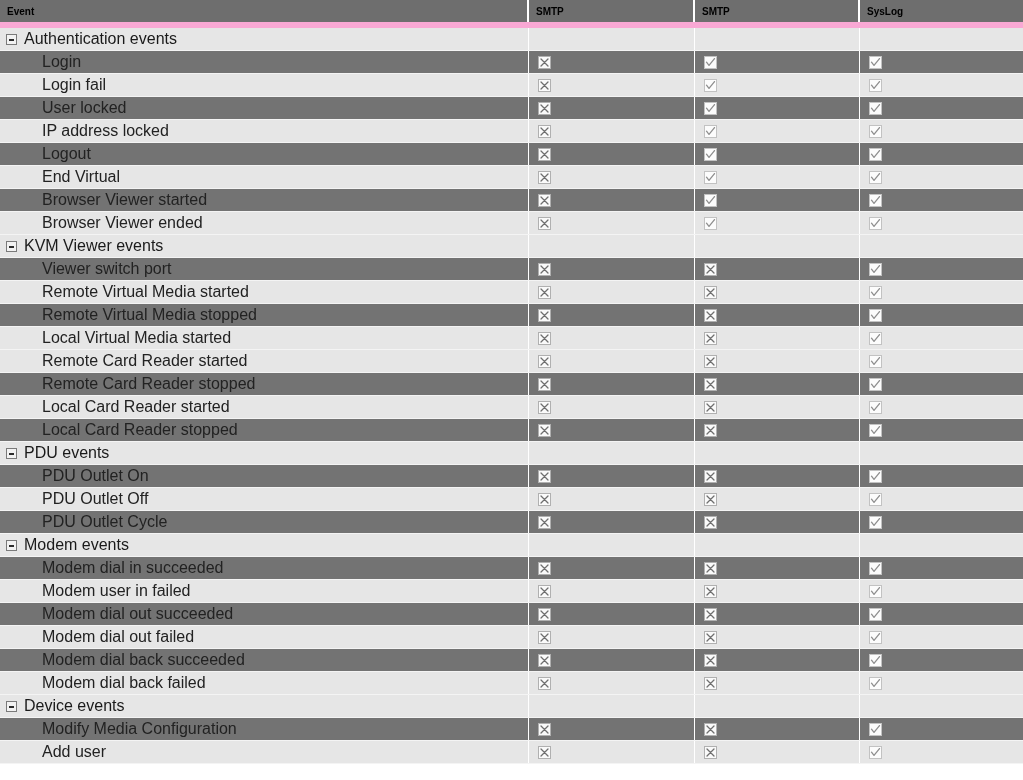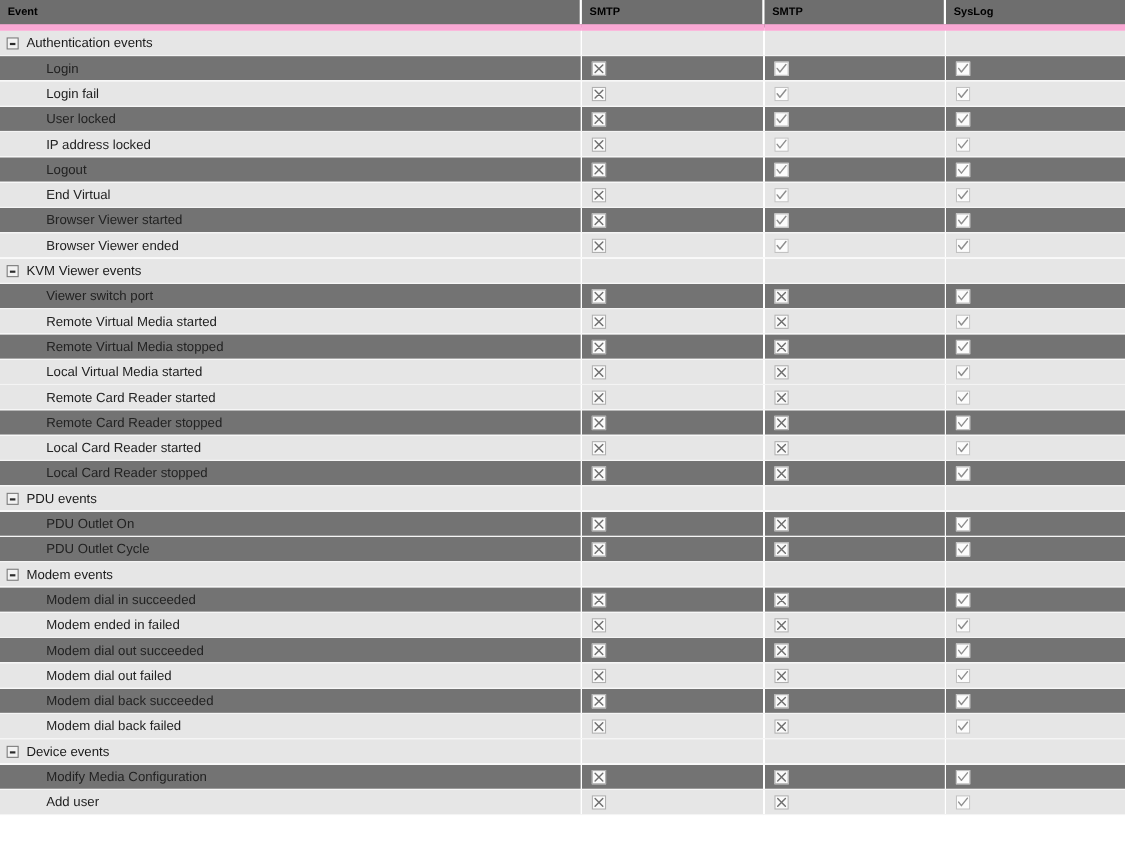--- a/index.html
+++ b/index.html
@@ -74,21 +74,21 @@
     margin-left: 2px;
   }
   .expander::before {
     content: "";
     position: absolute;
     left: 2px; right: 2px; top: 4px;
     height: 2px;
     background: #2b2b2b;
   }
 
-  .ev-label { font-size: 12px; color: #222222; line-height: 14px; }
+  .ev-label { font-size: 16px; color: #222222; line-height: 14px; }
   .ev-label.child { padding-left: 38px; }
   .ev-label.group { color: #1a1a1a; }
 
   
   .cell-check { padding-left: 5px !important; }
   .cb {
     display: inline-block;
     width: 13px; height: 13px;
     border: 1px solid #b9b9b9;
     background: #fbfbfb;
@@ -411,20 +411,36 @@
         <td class="cell-check"><span class="cb cross"><svg width="11" height="11" viewBox="0 0 11 11">
               <path d="M2 2 L9 9 M9 2 L2 9" stroke="#6f6f6f" stroke-width="1.3" fill="none" stroke-linecap="round"></path>
             </svg></span></td>
         <td class="cell-check"><span class="cb cross"><svg width="11" height="11" viewBox="0 0 11 11">
               <path d="M2 2 L9 9 M9 2 L2 9" stroke="#6f6f6f" stroke-width="1.3" fill="none" stroke-linecap="round"></path>
             </svg></span></td>
         <td class="cell-check"><span class="cb check"><svg width="11" height="11" viewBox="0 0 11 11">
               <path d="M1.5 5.2 L4 8.4 L9.5 1.6" stroke="#8e8e8e" stroke-width="1.3" fill="none" stroke-linecap="round" stroke-linejoin="round"></path>
             </svg></span></td>
       </tr>
+      <tr class="even">
+        <td class="cell-event">
+          <div class="ev-wrap">
+            <span class="ev-label child">PDU Outlet Off</span>
+          </div>
+        </td>
+        <td class="cell-check"><span class="cb cross"><svg width="11" height="11" viewBox="0 0 11 11">
+              <path d="M2 2 L9 9 M9 2 L2 9" stroke="#6f6f6f" stroke-width="1.3" fill="none" stroke-linecap="round"></path>
+            </svg></span></td>
+        <td class="cell-check"><span class="cb cross"><svg width="11" height="11" viewBox="0 0 11 11">
+              <path d="M2 2 L9 9 M9 2 L2 9" stroke="#6f6f6f" stroke-width="1.3" fill="none" stroke-linecap="round"></path>
+            </svg></span></td>
+        <td class="cell-check"><span class="cb check"><svg width="11" height="11" viewBox="0 0 11 11">
+              <path d="M1.5 5.2 L4 8.4 L9.5 1.6" stroke="#8e8e8e" stroke-width="1.3" fill="none" stroke-linecap="round" stroke-linejoin="round"></path>
+            </svg></span></td>
+      </tr>
       <tr class="odd">
         <td class="cell-event">
           <div class="ev-wrap">
             <span class="ev-label child">PDU Outlet Cycle</span>
           </div>
         </td>
         <td class="cell-check"><span class="cb cross"><svg width="11" height="11" viewBox="0 0 11 11">
               <path d="M2 2 L9 9 M9 2 L2 9" stroke="#6f6f6f" stroke-width="1.3" fill="none" stroke-linecap="round"></path>
             </svg></span></td>
         <td class="cell-check"><span class="cb cross"><svg width="11" height="11" viewBox="0 0 11 11">
@@ -457,21 +473,21 @@
         <td class="cell-check"><span class="cb cross"><svg width="11" height="11" viewBox="0 0 11 11">
               <path d="M2 2 L9 9 M9 2 L2 9" stroke="#6f6f6f" stroke-width="1.3" fill="none" stroke-linecap="round"></path>
             </svg></span></td>
         <td class="cell-check"><span class="cb check"><svg width="11" height="11" viewBox="0 0 11 11">
               <path d="M1.5 5.2 L4 8.4 L9.5 1.6" stroke="#8e8e8e" stroke-width="1.3" fill="none" stroke-linecap="round" stroke-linejoin="round"></path>
             </svg></span></td>
       </tr>
       <tr class="even">
         <td class="cell-event">
           <div class="ev-wrap">
-            <span class="ev-label child">Modem ended in failed</span>
+            <span class="ev-label child">Modem user in failed</span>
           </div>
         </td>
         <td class="cell-check"><span class="cb cross"><svg width="11" height="11" viewBox="0 0 11 11">
               <path d="M2 2 L9 9 M9 2 L2 9" stroke="#6f6f6f" stroke-width="1.3" fill="none" stroke-linecap="round"></path>
             </svg></span></td>
         <td class="cell-check"><span class="cb cross"><svg width="11" height="11" viewBox="0 0 11 11">
               <path d="M2 2 L9 9 M9 2 L2 9" stroke="#6f6f6f" stroke-width="1.3" fill="none" stroke-linecap="round"></path>
             </svg></span></td>
         <td class="cell-check"><span class="cb check"><svg width="11" height="11" viewBox="0 0 11 11">
               <path d="M1.5 5.2 L4 8.4 L9.5 1.6" stroke="#8e8e8e" stroke-width="1.3" fill="none" stroke-linecap="round" stroke-linejoin="round"></path>

